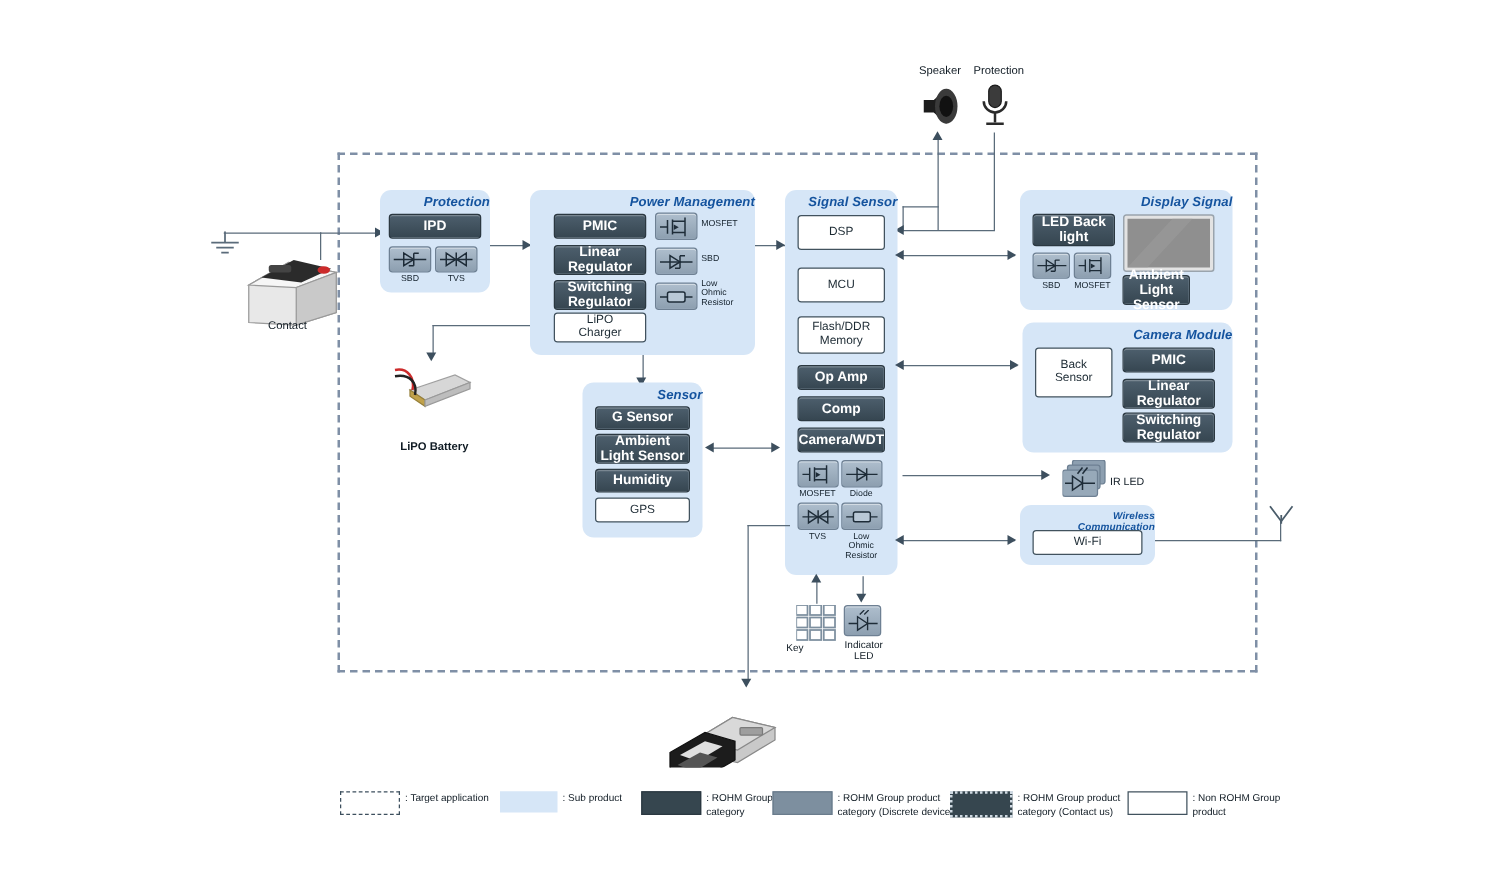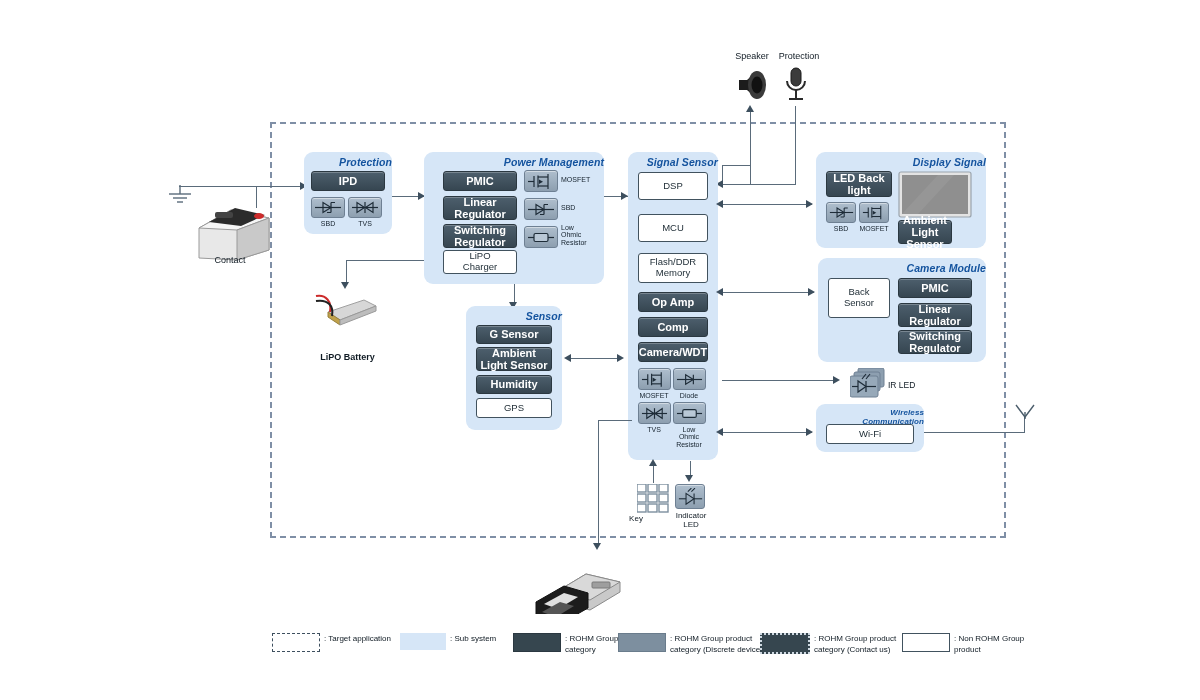--- a/index.html
+++ b/index.html
@@ -456,21 +456,21 @@
     <polygon points="14,52 34,41 48,45 28,57" fill="#e0e0e0"></polygon>
     <polygon points="12,60 30,50 44,54 26,65" fill="#555"></polygon>
   </svg>
 
   <div class="legend-item" style="left:272px;top:633px;">
     <div class="legend-sw sw-target"></div>
     <div class="legend-tx">: Target application</div>
   </div>
   <div class="legend-item" style="left:400px;top:633px;">
     <div class="legend-sw sw-sub"></div>
-    <div class="legend-tx">: Sub system</div>
+    <div class="legend-tx">: Sub product</div>
   </div>
   <div class="legend-item" style="left:513px;top:633px;">
     <div class="legend-sw sw-rohm"></div>
     <div class="legend-tx">: ROHM Group product
   category</div>
   </div>
   <div class="legend-item" style="left:618px;top:633px;">
     <div class="legend-sw sw-disc"></div>
     <div class="legend-tx">: ROHM Group product
   category (Discrete device)</div>

